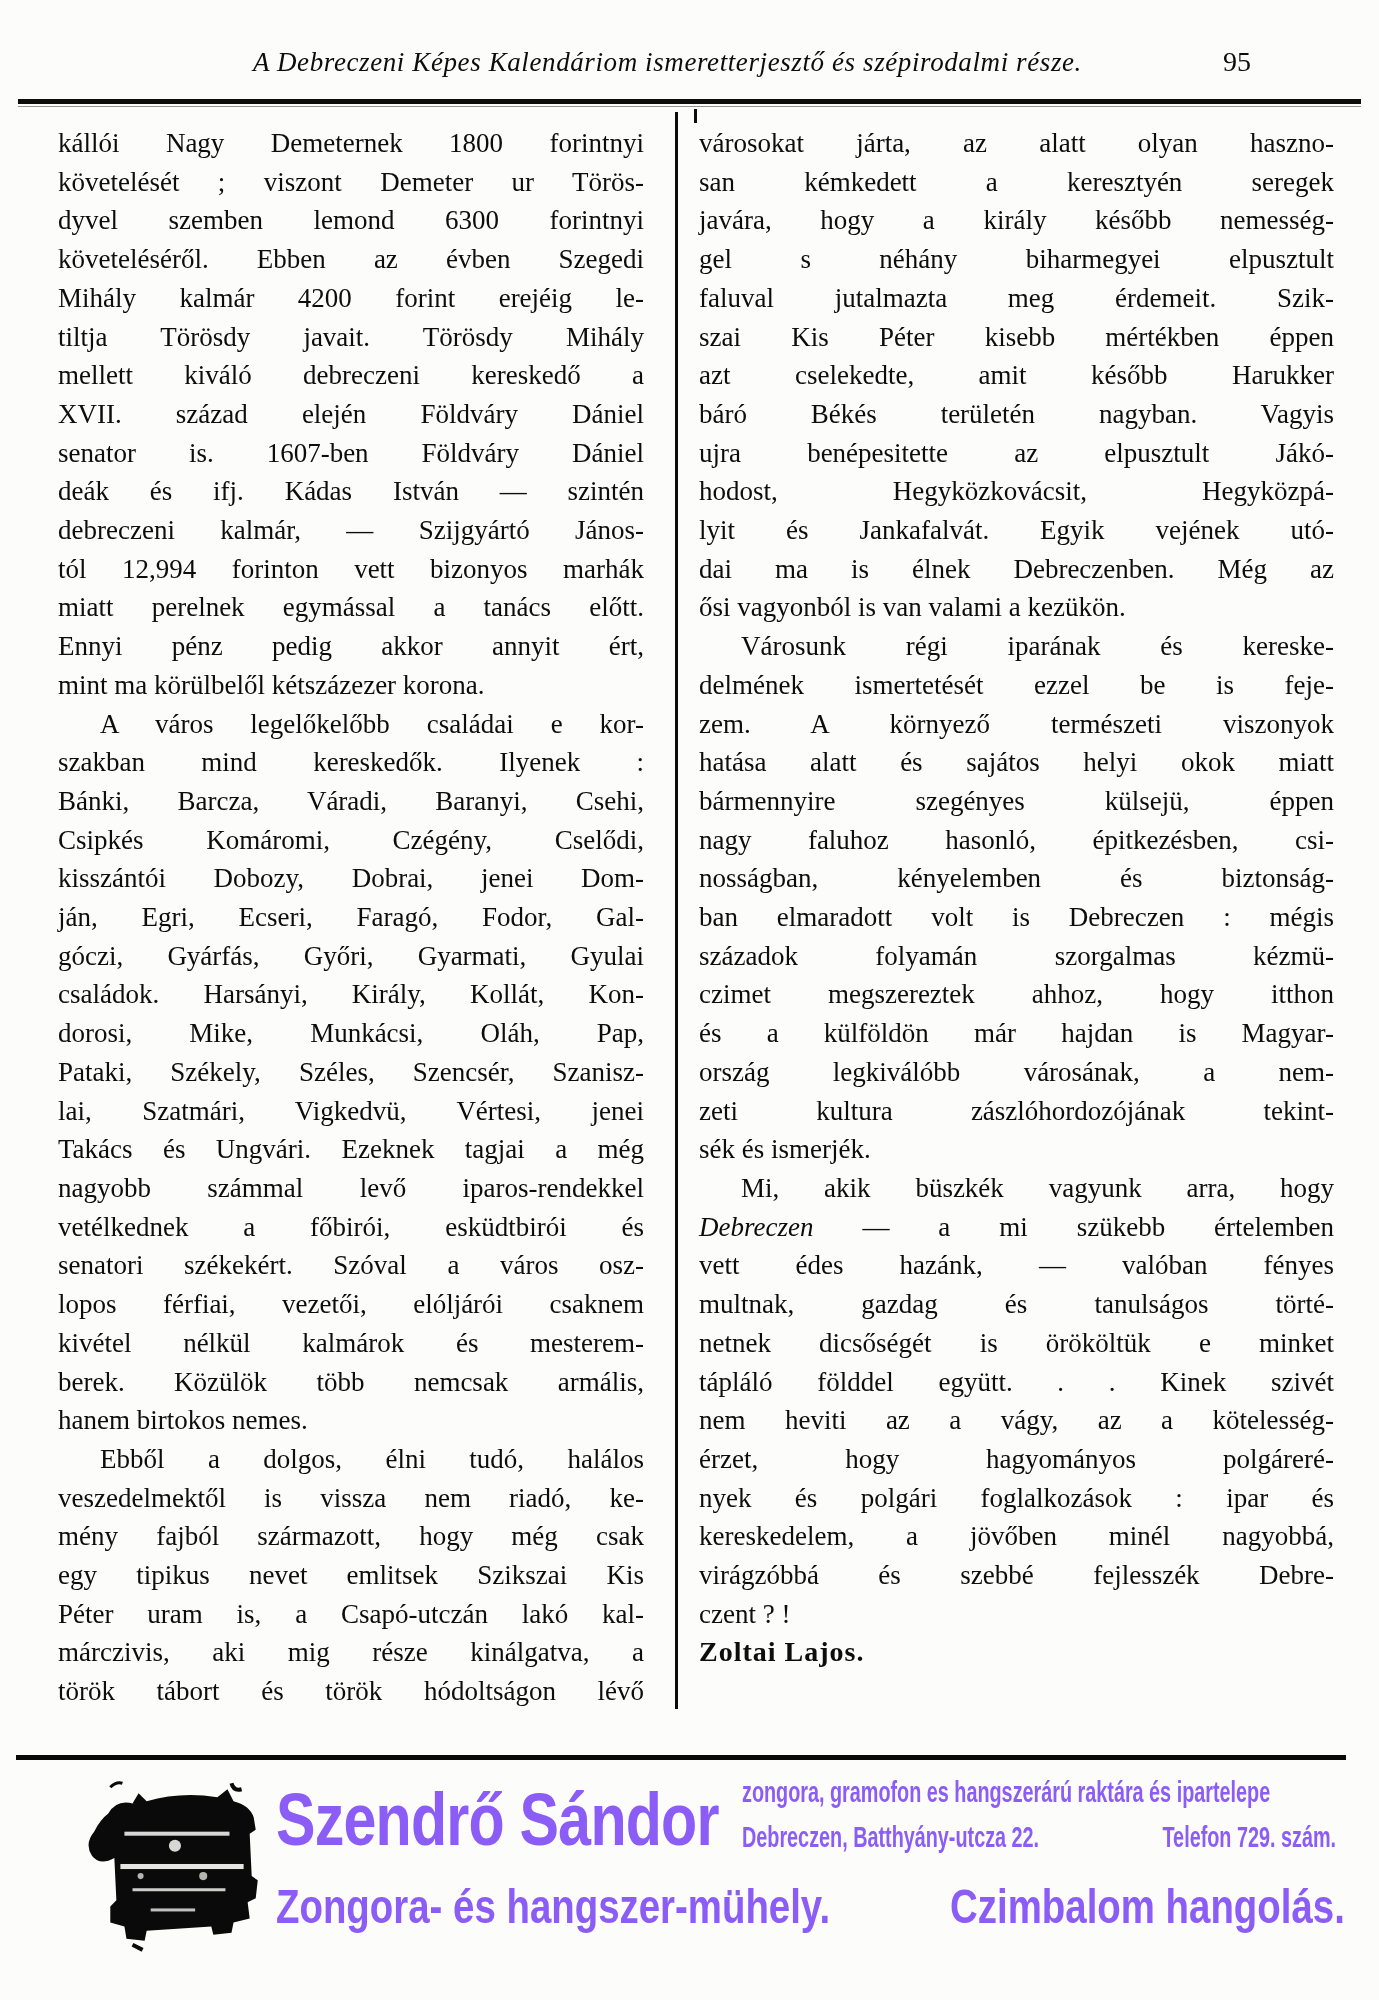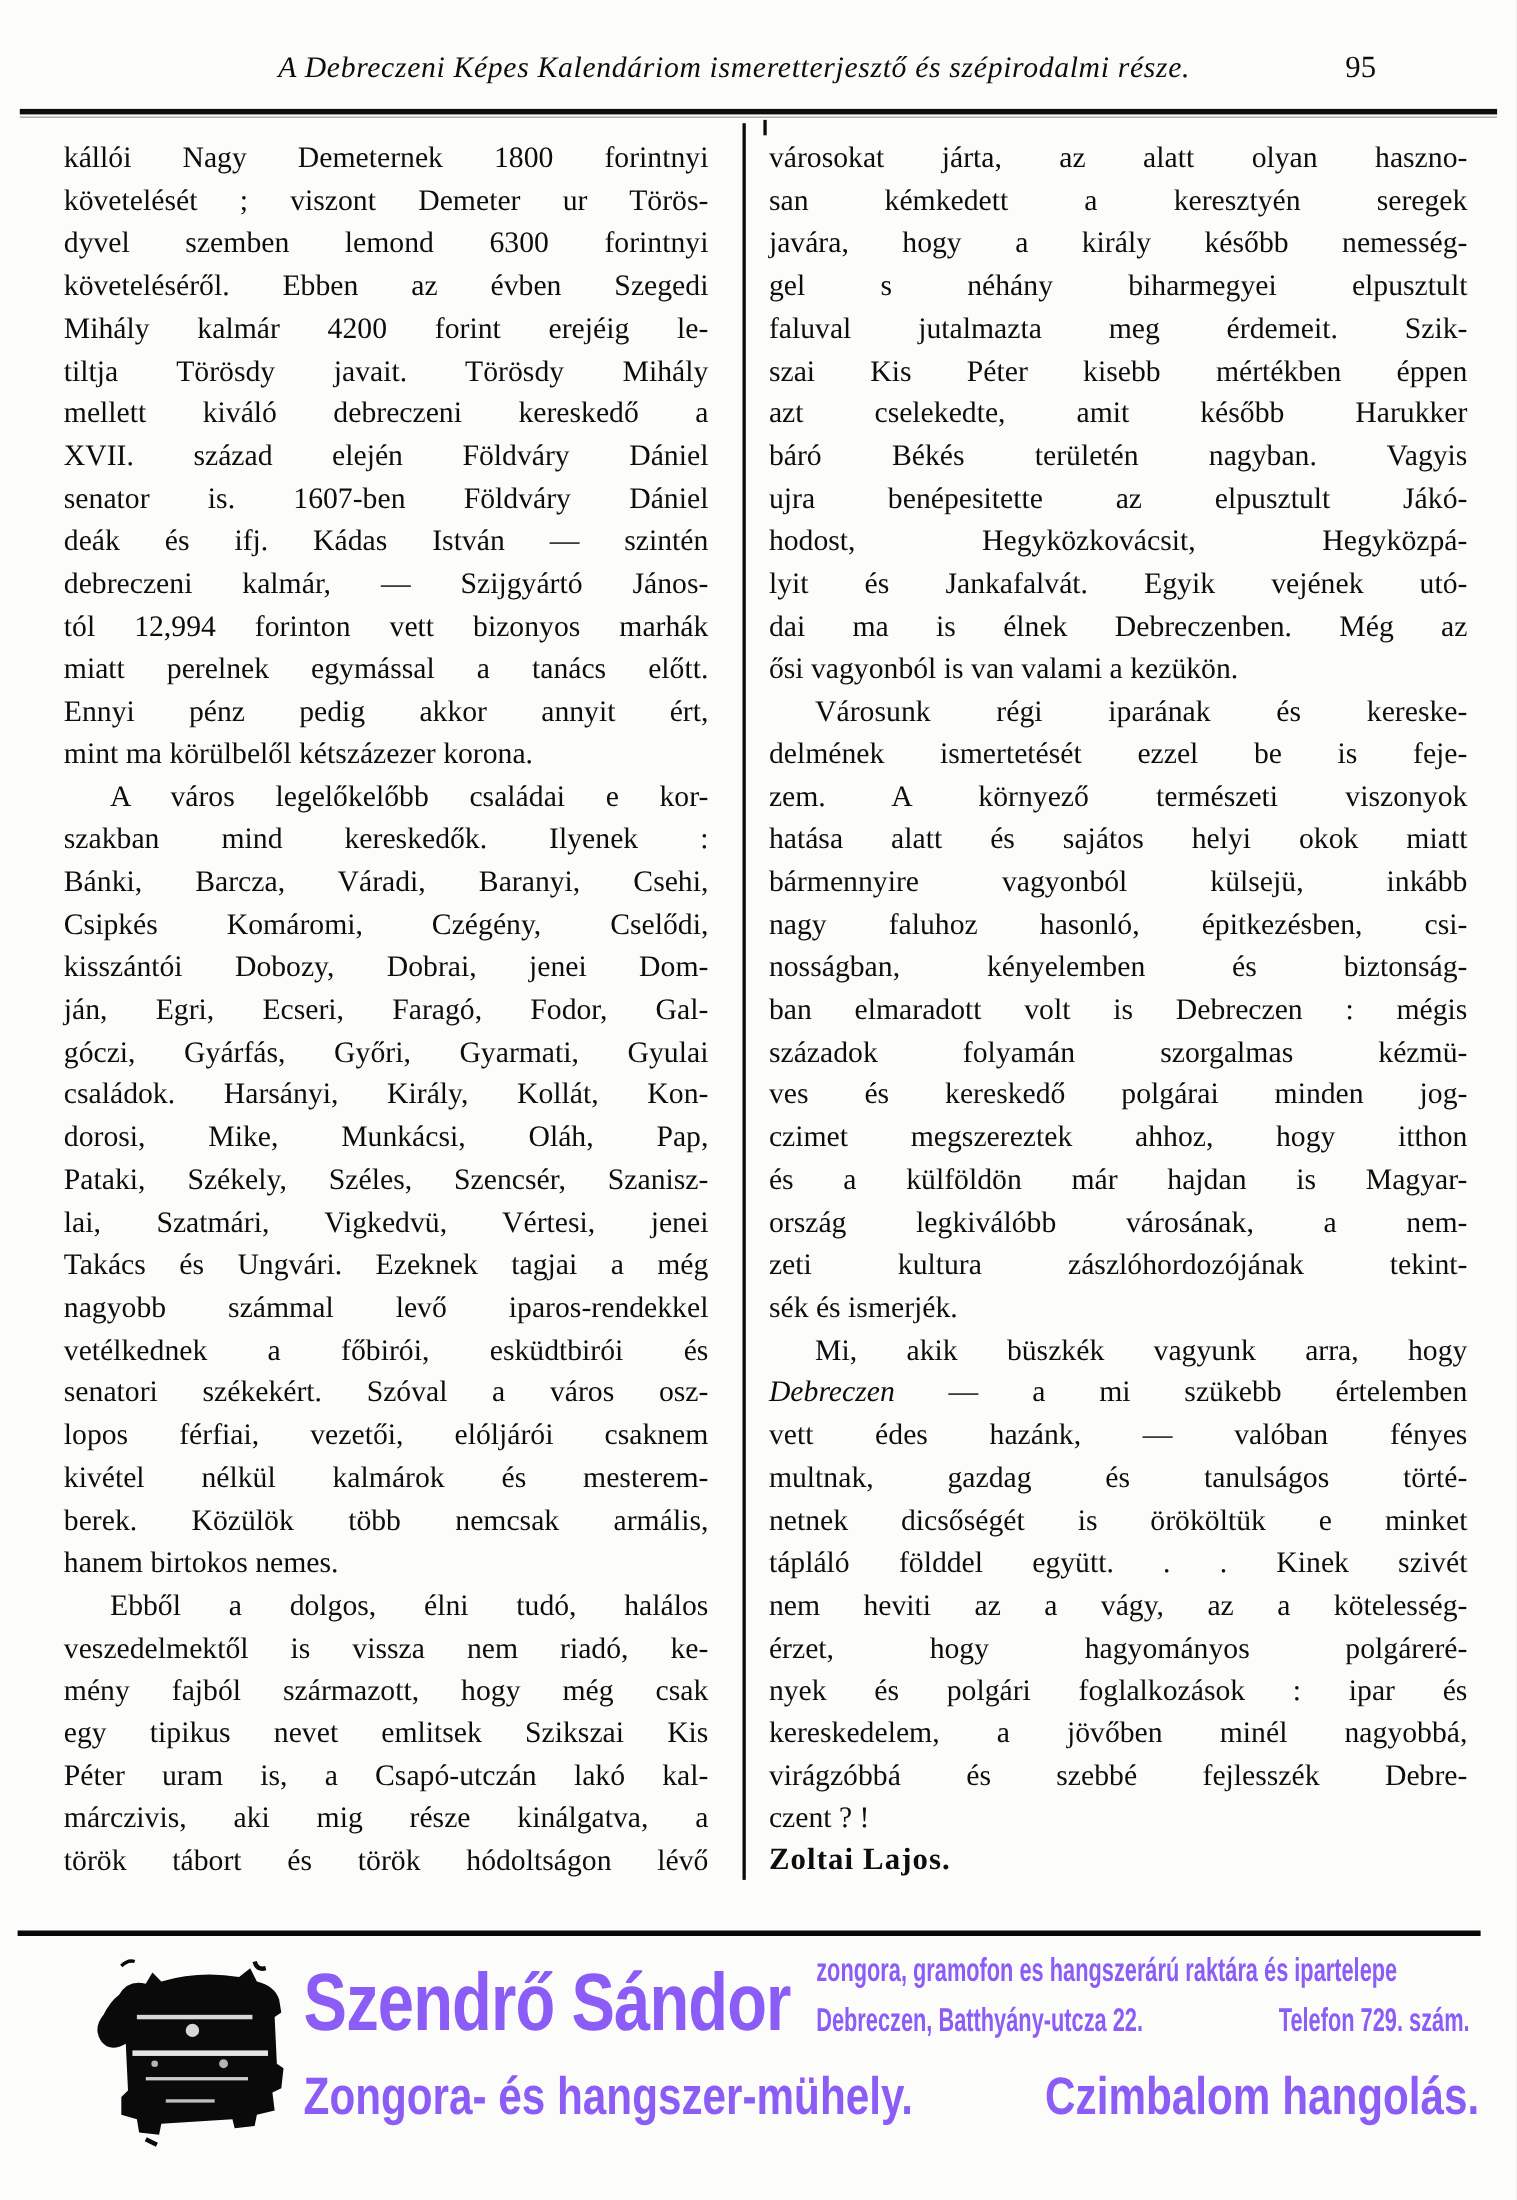--- a/index.html
+++ b/index.html
@@ -106,26 +106,25 @@
         <div class="ln">báró Békés területén nagyban. Vagyis</div>
         <div class="ln">ujra benépesitette az elpusztult Jákó-</div>
         <div class="ln">hodost, Hegyközkovácsit, Hegyközpá-</div>
         <div class="ln">lyit és Jankafalvát. Egyik vejének utó-</div>
         <div class="ln">dai ma is élnek Debreczenben. Még az</div>
         <div class="ln endp">ősi vagyonból is van valami a kezükön.</div>
         <div class="ln indent">Városunk régi iparának és kereske-</div>
         <div class="ln">delmének ismertetését ezzel be is feje-</div>
         <div class="ln">zem. A környező természeti viszonyok</div>
         <div class="ln">hatása alatt és sajátos helyi okok miatt</div>
-        <div class="ln">bármennyire vagyonból külsejü, inkább</div>
+        <div class="ln">bármennyire szegényes külsejü, éppen</div>
         <div class="ln">nagy faluhoz hasonló, épitkezésben, csi-</div>
         <div class="ln">nosságban, kényelemben és biztonság-</div>
         <div class="ln">ban elmaradott volt is Debreczen : mégis</div>
         <div class="ln">századok folyamán szorgalmas kézmü-</div>
-        <div class="ln">ves és kereskedő polgárai minden jog-</div>
         <div class="ln">czimet megszereztek ahhoz, hogy itthon</div>
         <div class="ln">és a külföldön már hajdan is Magyar-</div>
         <div class="ln">ország legkiválóbb városának, a nem-</div>
         <div class="ln">zeti kultura zászlóhordozójának tekint-</div>
         <div class="ln endp">sék és ismerjék.</div>
         <div class="ln indent">Mi, akik büszkék vagyunk arra, hogy</div>
         <div class="ln"><em>Debreczen</em> — a mi szükebb értelemben</div>
         <div class="ln">vett édes hazánk, — valóban fényes</div>
         <div class="ln">multnak, gazdag és tanulságos törté-</div>
         <div class="ln">netnek dicsőségét is örököltük e minket</div>

